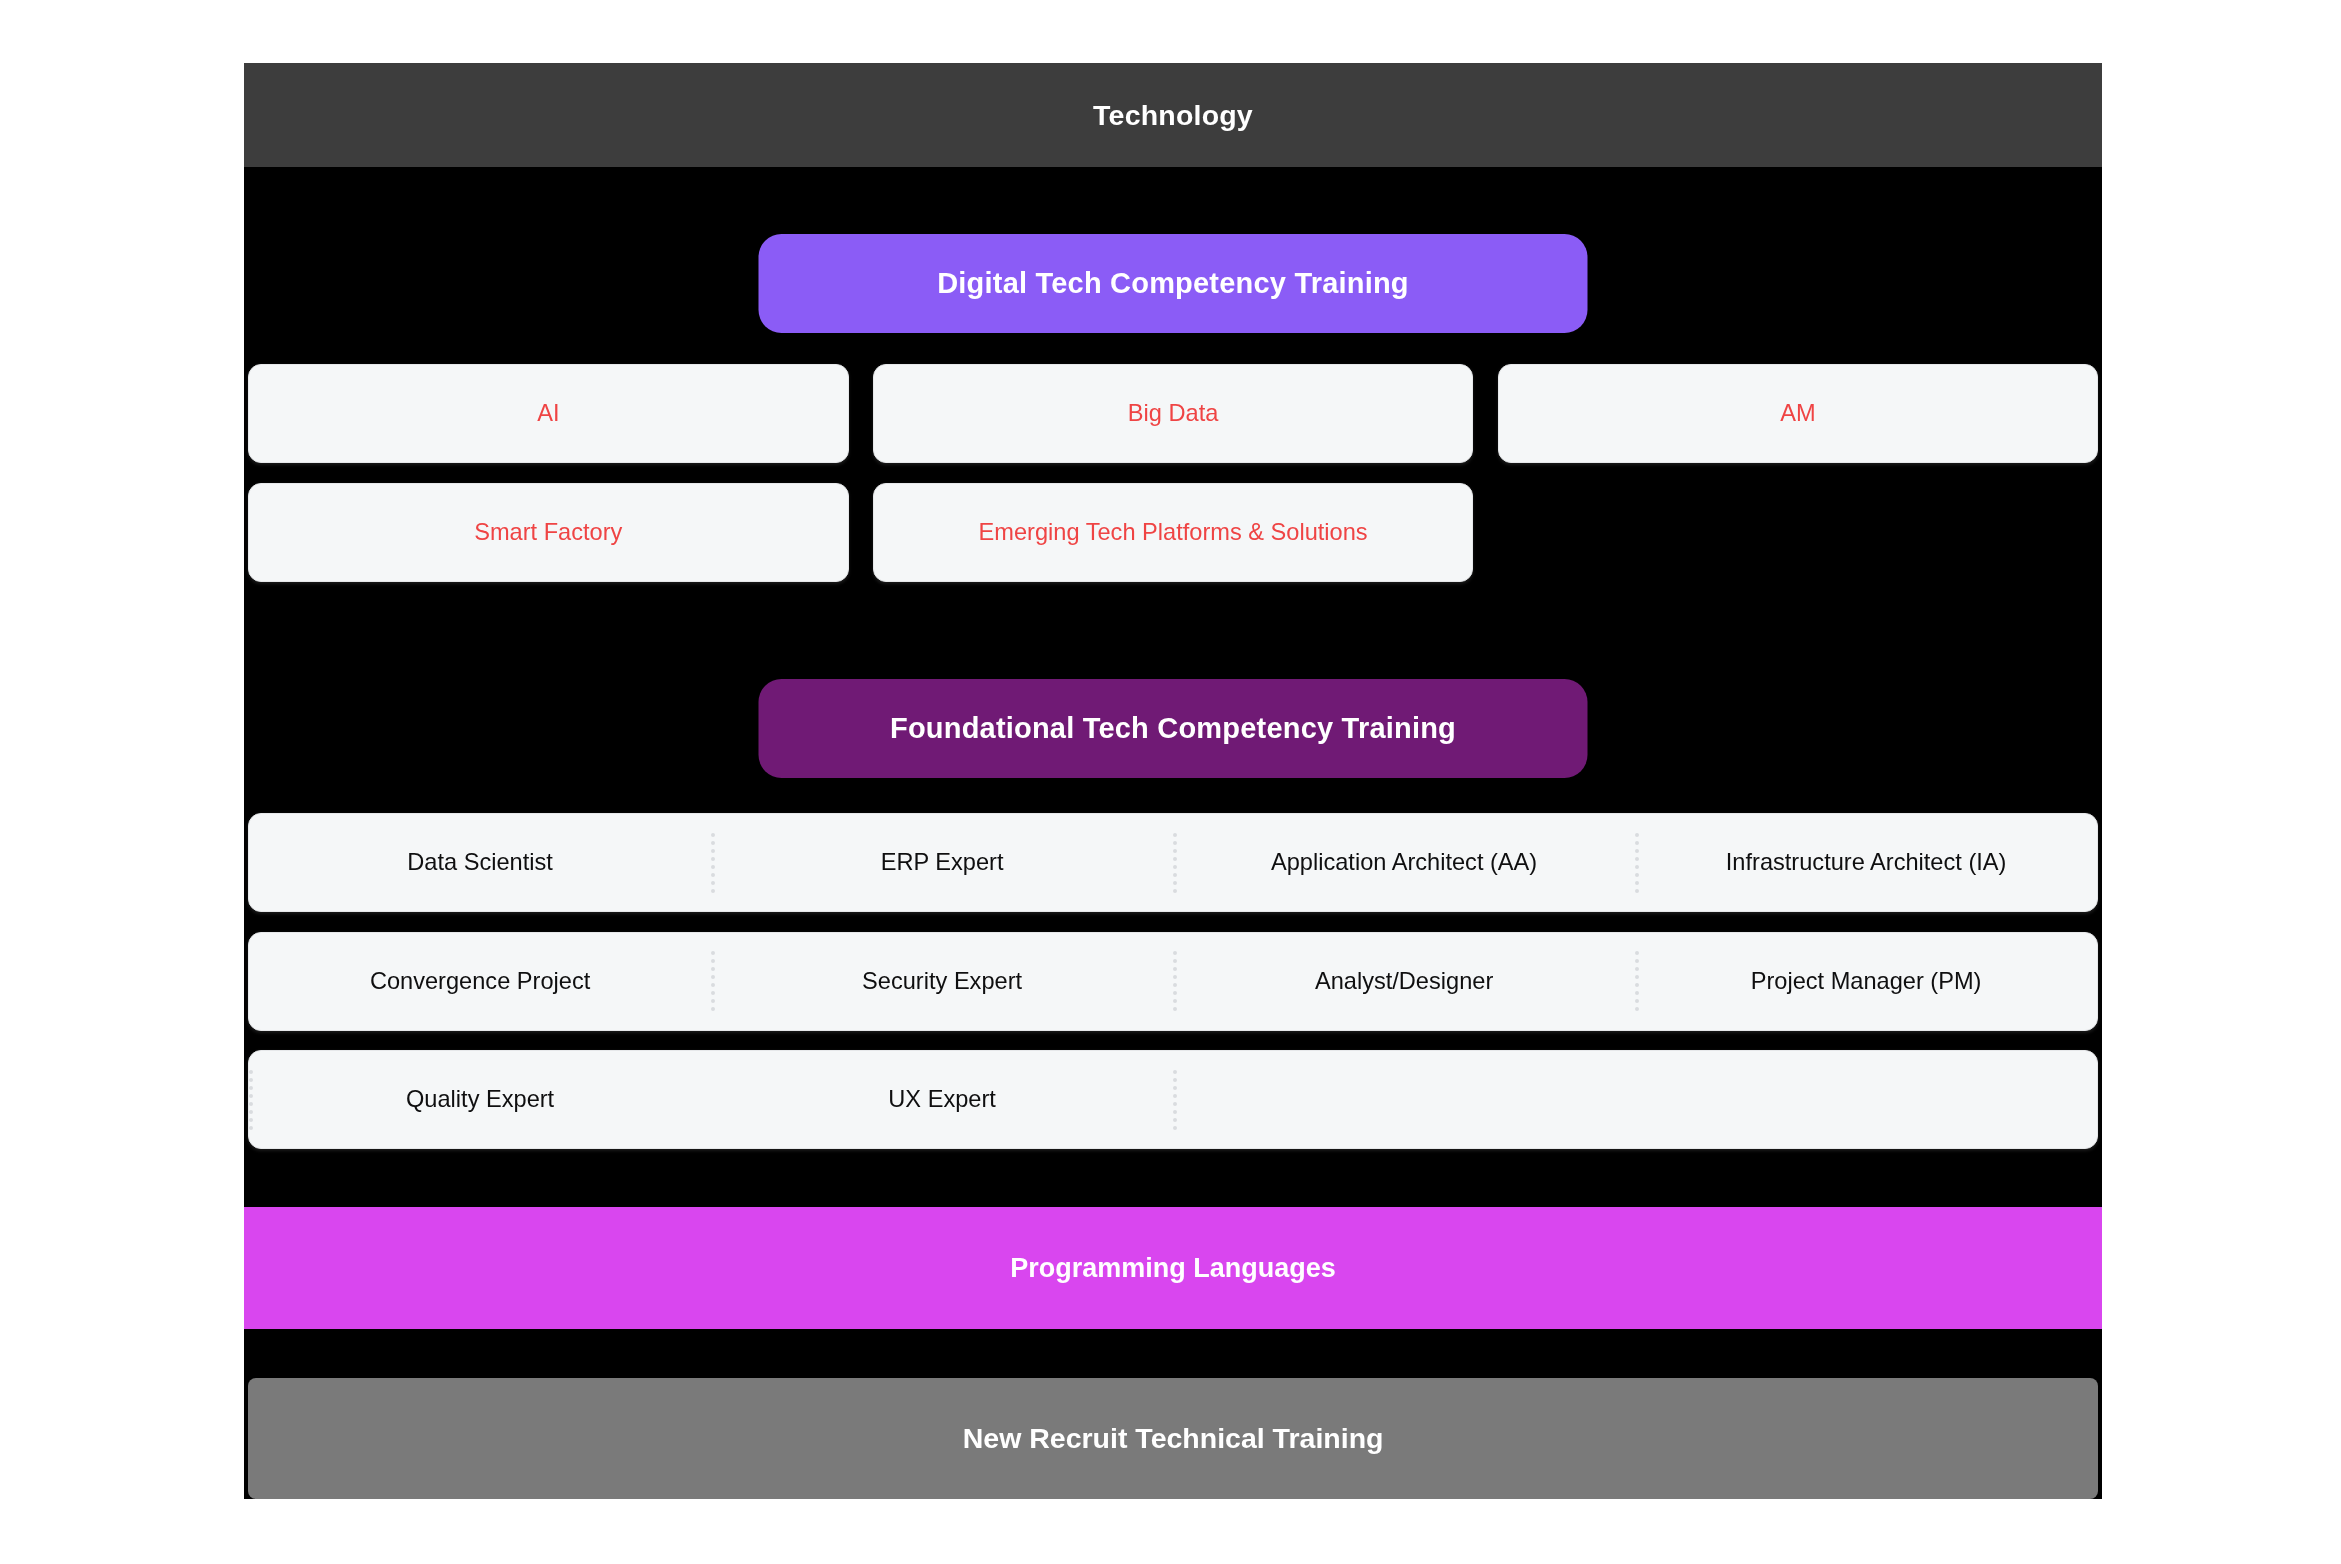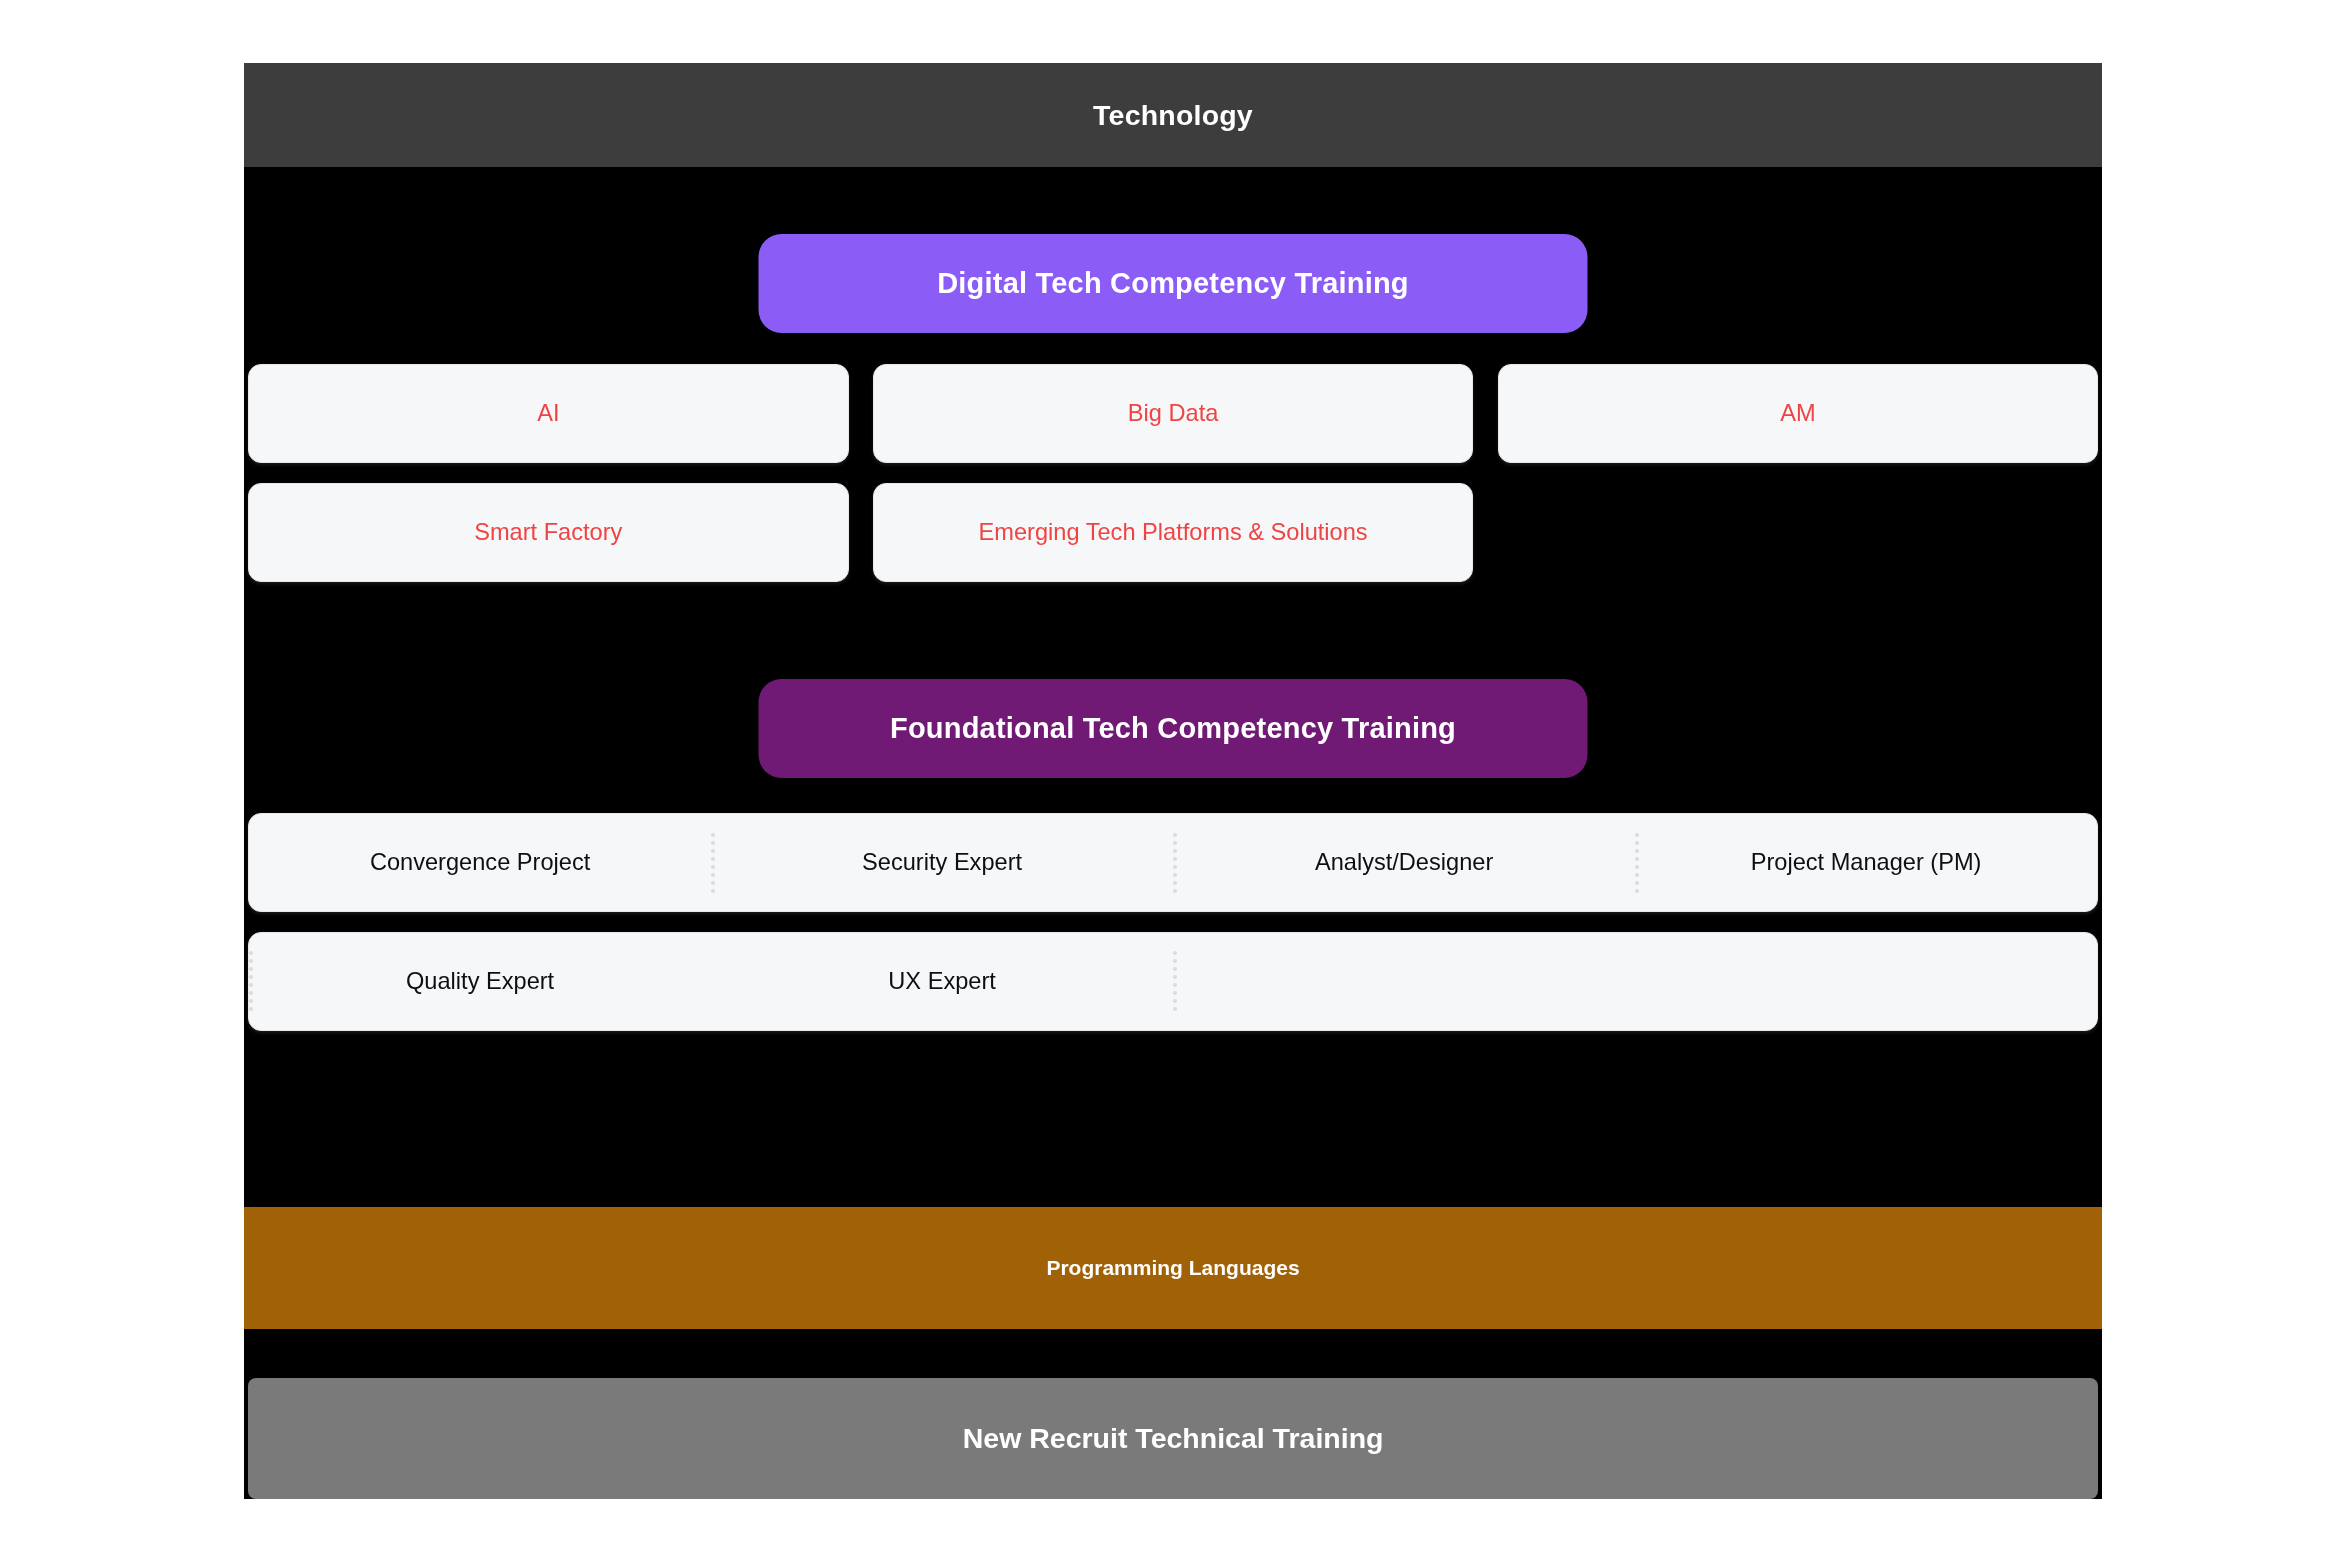--- a/index.html
+++ b/index.html
@@ -141,26 +141,26 @@
     border-left: 4.1px dotted #d9dcdf;
   }
 
   
   .band-flat {
     position: absolute;
     left: 0;
     top: 1144px;
     width: 100%;
     height: 122px;
-    background: #a16207;
-    display: flex;
-    align-items: center;
-    justify-content: center;
-    color: #ffffff;
-    font-size: 21px;
+    background: #d946ef;
+    display: flex;
+    align-items: center;
+    justify-content: center;
+    color: #ffffff;
+    font-size: 27px;
     font-weight: bold;
   }
 
   
   .band-rounded {
     position: absolute;
     left: 4.1px;
     top: 1315px;
     width: 1850px;
     height: 121px;
@@ -192,20 +192,26 @@
       <div class="card">Big Data</div>
       <div class="card">AM</div>
       <div class="card">Smart Factory</div>
       <div class="card">Emerging Tech Platforms &amp; Solutions</div>
     </div>
 
     <div class="pill pill-foundational">Foundational Tech Competency Training</div>
 
     <div class="role-rows">
 
+      <div class="role-row">
+        <div class="role-cell">Data Scientist</div>
+        <div class="role-cell divided">ERP Expert</div>
+        <div class="role-cell divided">Application Architect (AA)</div>
+        <div class="role-cell divided">Infrastructure Architect (IA)</div>
+      </div>
 
       <div class="role-row">
         <div class="role-cell">Convergence Project</div>
         <div class="role-cell divided">Security Expert</div>
         <div class="role-cell divided">Analyst/Designer</div>
         <div class="role-cell divided">Project Manager (PM)</div>
       </div>
 
       <div class="role-row">
         <div class="role-cell divided">Quality Expert</div>

